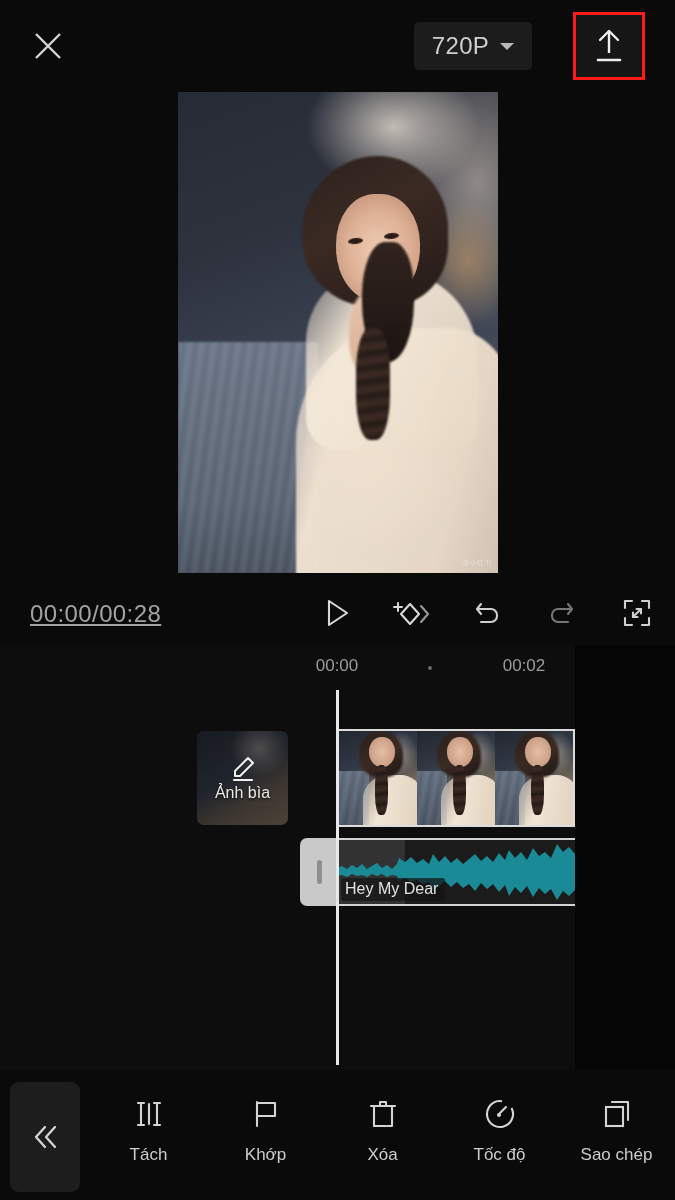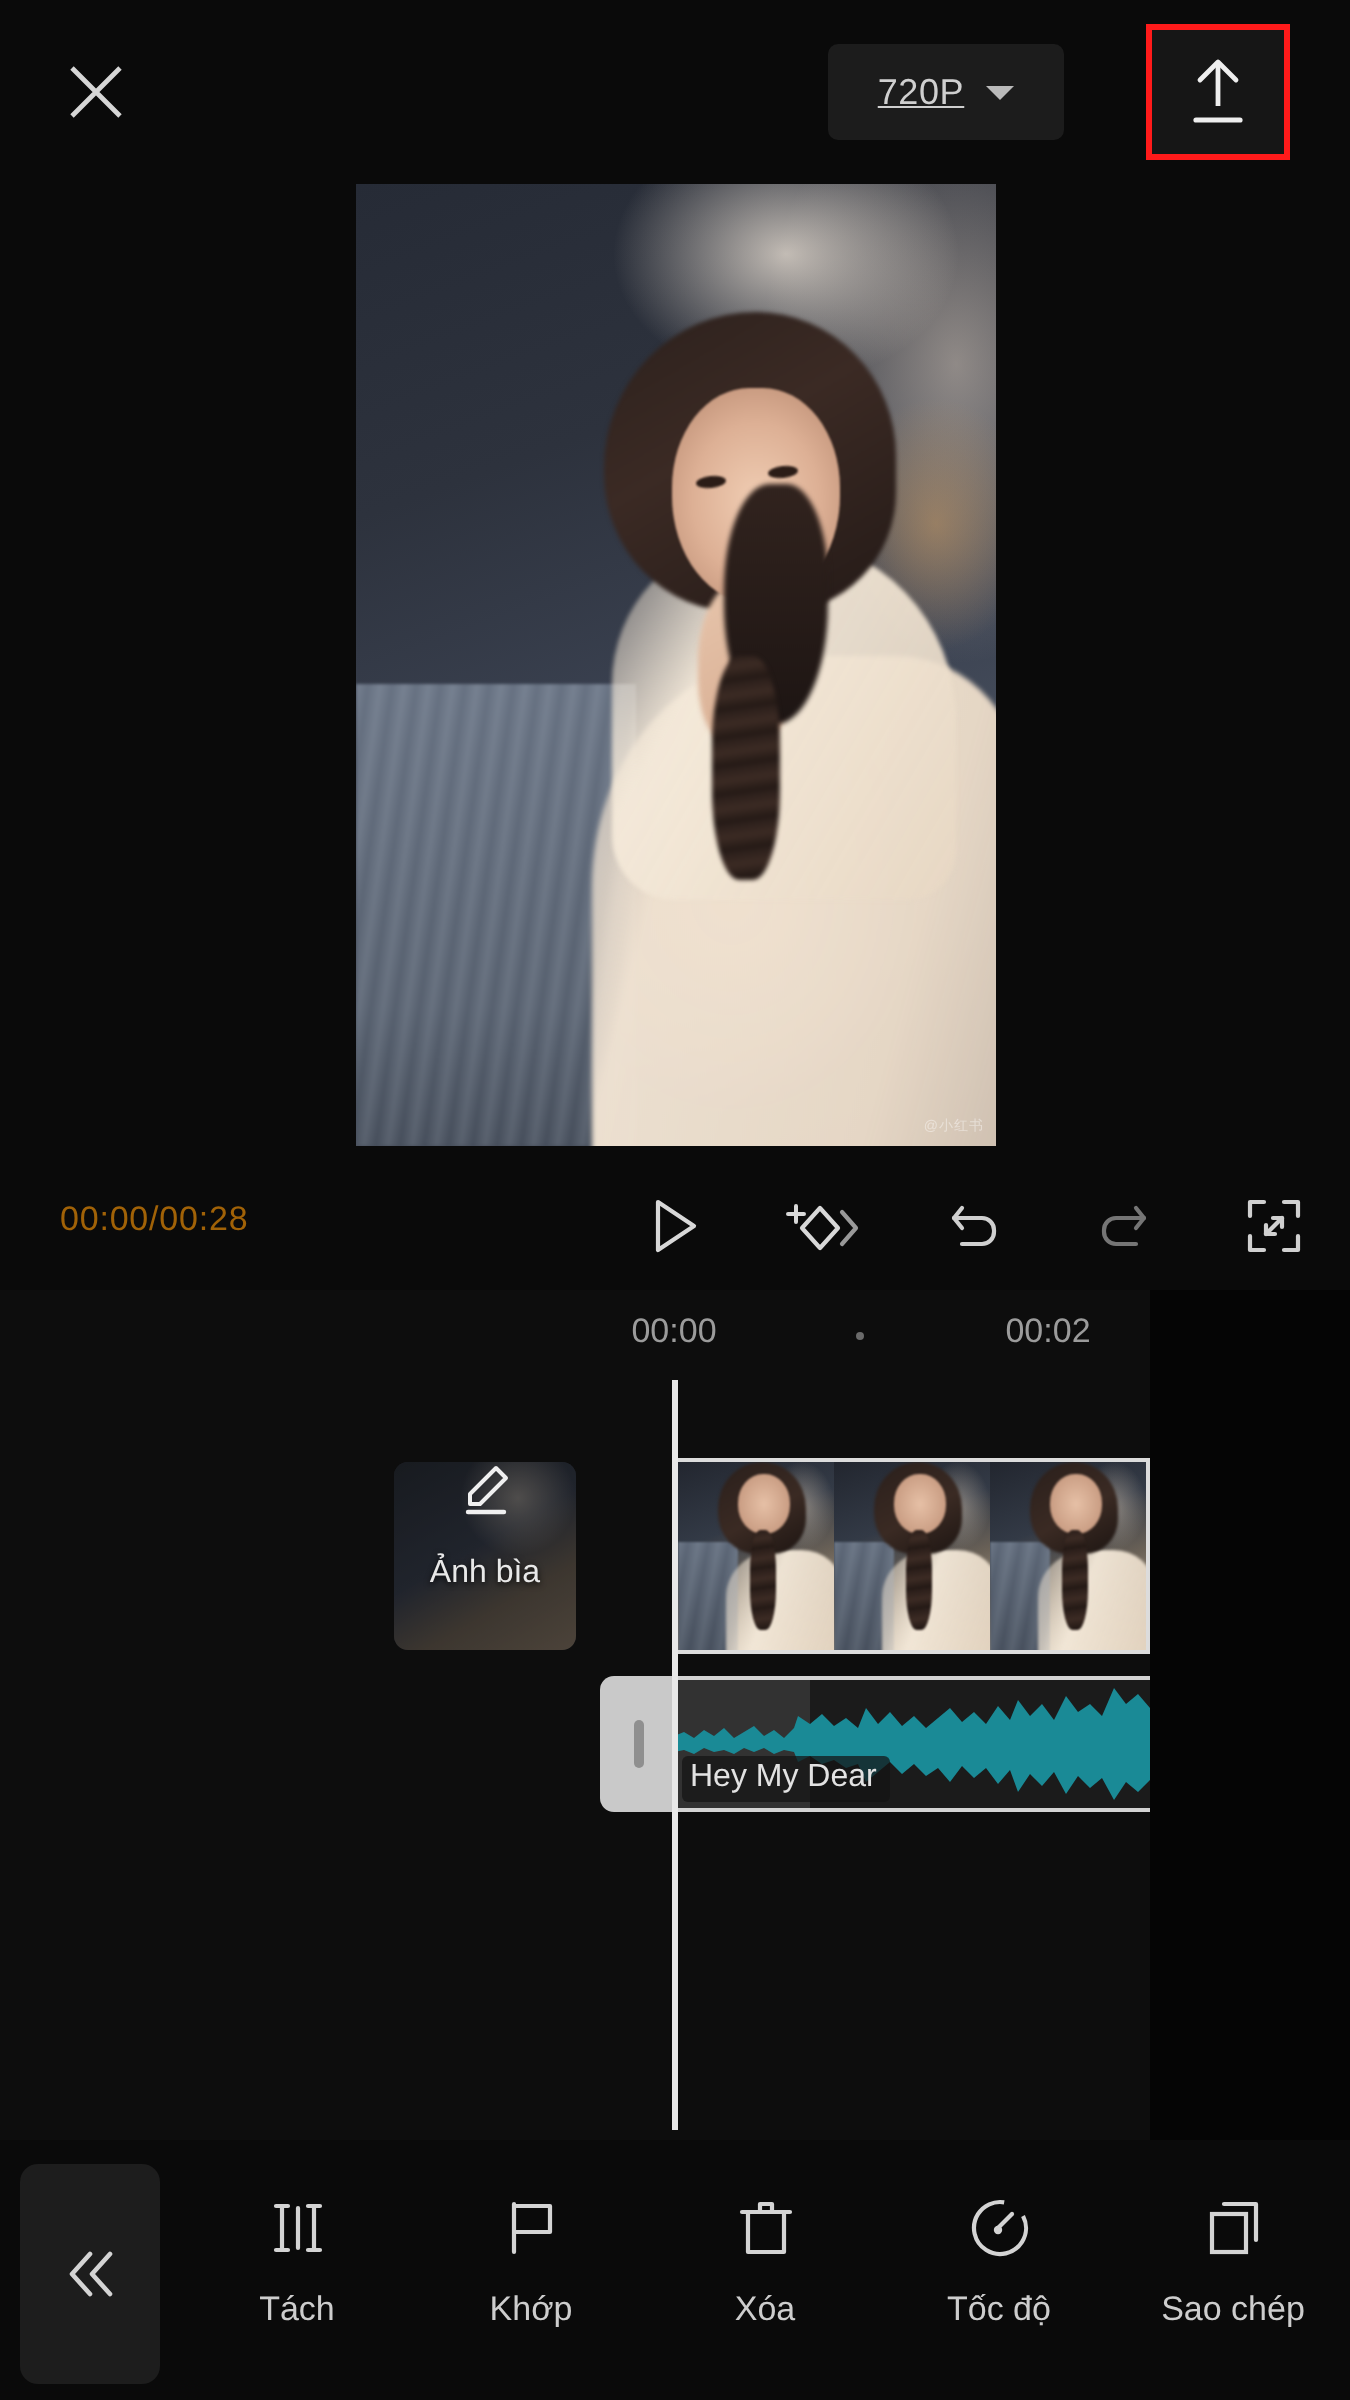--- a/index.html
+++ b/index.html
@@ -41,23 +41,22 @@
     width: 118px; height: 48px;
     background: #1c1c1c;
     border-radius: 5px;
     display: flex;
     align-items: center;
     justify-content: center;
     gap: 11px;
   }
   .res-label {
     color: #cfcfcf;
-    font-size: 18px;
+    font-size: 24px;
     letter-spacing: .3px;
-    text-decoration: underline;
   }
   .caret {
     width: 0; height: 0;
     border-left: 7px solid transparent;
     border-right: 7px solid transparent;
     border-top: 7px solid #b9b9b9;
   }
   .export-btn {
     position: absolute;
     left: 573px; top: 12px;
@@ -195,23 +194,24 @@
   
   .player-bar {
     position: absolute;
     left: 0; top: 581px;
     width: 675px; height: 64px;
     background: #0a0a0a;
   }
   .time-code {
     position: absolute;
     left: 30px; top: 19px;
-    color: #a16207;
-    font-size: 17px;
+    color: #a3a3a3;
+    font-size: 24px;
     letter-spacing: .4px;
+    text-decoration: underline;
   }
   .pc-btn {
     position: absolute;
     top: 8px;
     width: 48px; height: 48px;
     display: flex; align-items: center; justify-content: center;
   }
 
   
   .timeline {
@@ -272,22 +272,22 @@
   .cover-photo-bg {
     position: absolute; inset: 0;
     background:
       radial-gradient(ellipse 40px 40px at 62px 18px, rgba(230,216,198,.5), rgba(230,216,198,0) 72%),
       linear-gradient(150deg, #2b3039 0%, #3a4150 45%, #6d6256 70%, #8a7a69 100%);
     filter: brightness(.55);
   }
   .cover-inner {
     position: absolute; inset: 0;
     display: flex; flex-direction: column;
-    align-items: center; justify-content: flex-start;
-    gap: 19px;
+    align-items: center; justify-content: center;
+    gap: 1px;
   }
   .cover-label {
     color: #e8e8e8;
     font-size: 16px;
     text-shadow: 0 1px 3px rgba(0,0,0,.85);
   }
 
   .video-track {
     position: absolute;
     left: 337px; top: 729px;

